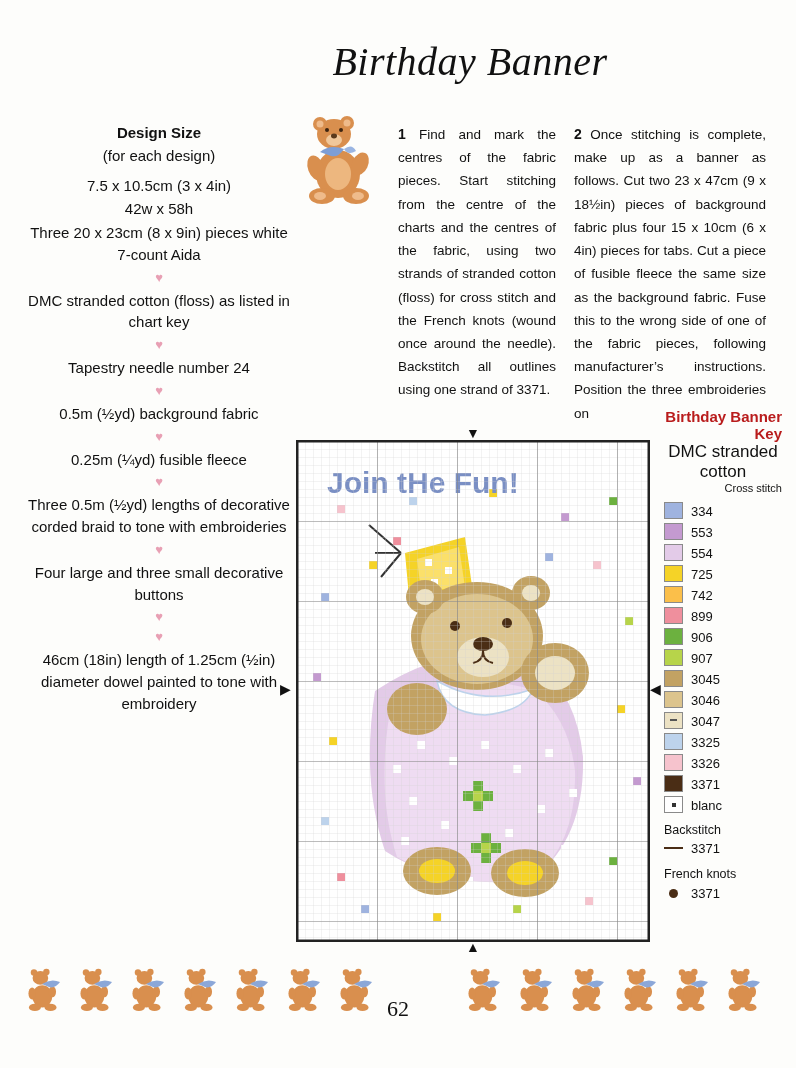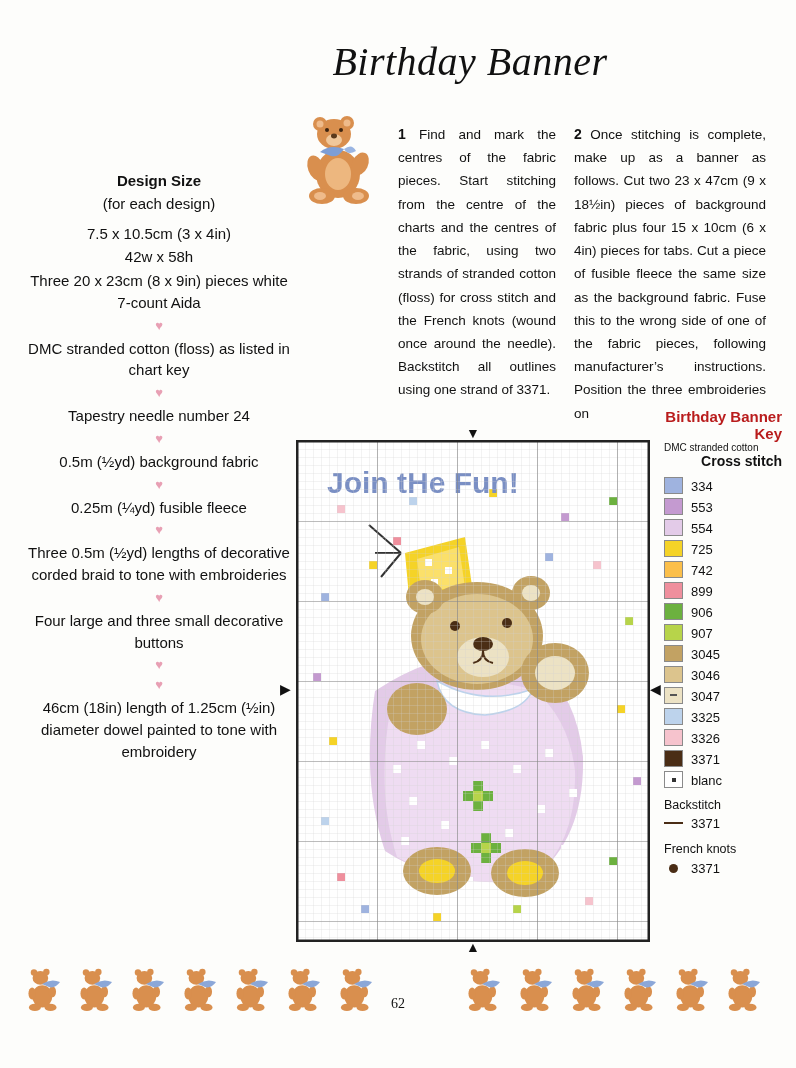--- a/index.html
+++ b/index.html
@@ -40,21 +40,20 @@
     top: 122px;
     width: 262px;
     text-align: center;
     font-size: 15px;
     color: #111;
     line-height: 1.45;
   }
   .leftcol .hd {
     font-weight: bold;
     margin-bottom: 1px;
-    margin-top: 48px;
   }
   .leftcol .ln { margin-bottom: 8px; }
   .leftcol .blk { margin-bottom: 2px; }
   .heart {
     display: block;
     color: #e8a0b4;
     font-size: 13px;
     line-height: 16px;
     margin: 4px 0 4px 0;
   }
@@ -118,31 +117,30 @@
   }
   .key-title {
     font-weight: bold;
     font-size: 15px;
     text-align: right;
     color: #b91c1c;
     margin-bottom: 0;
     width: 118px;
   }
   .key-sub {
-    text-align: left;
-    font-size: 10px;
+    text-align: center;
+    font-size: 17px;
     width: 118px;
     margin-bottom: 0px;
   }
   .key-sub2 {
     text-align: right;
-    font-size: 14px;
+    font-size: 11px;
     width: 118px;
     margin-bottom: 4px;
-    font-weight: bold;
   }
   .key-row {
     display: flex;
     align-items: flex-end;
     height: 21px;
   }
   .swatch {
     width: 19px;
     height: 17px;
     border: 1px solid #8a8a8a;
@@ -171,21 +169,21 @@
     width: 9px; height: 9px;
     border-radius: 50%;
     background: #4a2d15;
   }
   
   .pagenum {
     position: absolute;
     left: 0; right: 0;
     top: 996px;
     text-align: center;
-    font-size: 14px;
+    font-size: 22px;
     font-family: "Liberation Serif", serif;
     color: #111;
   }
   .teddy-strip {
     position: absolute;
     left: 22px;
     top: 962px;
     width: 752px;
     height: 66px;
   }

